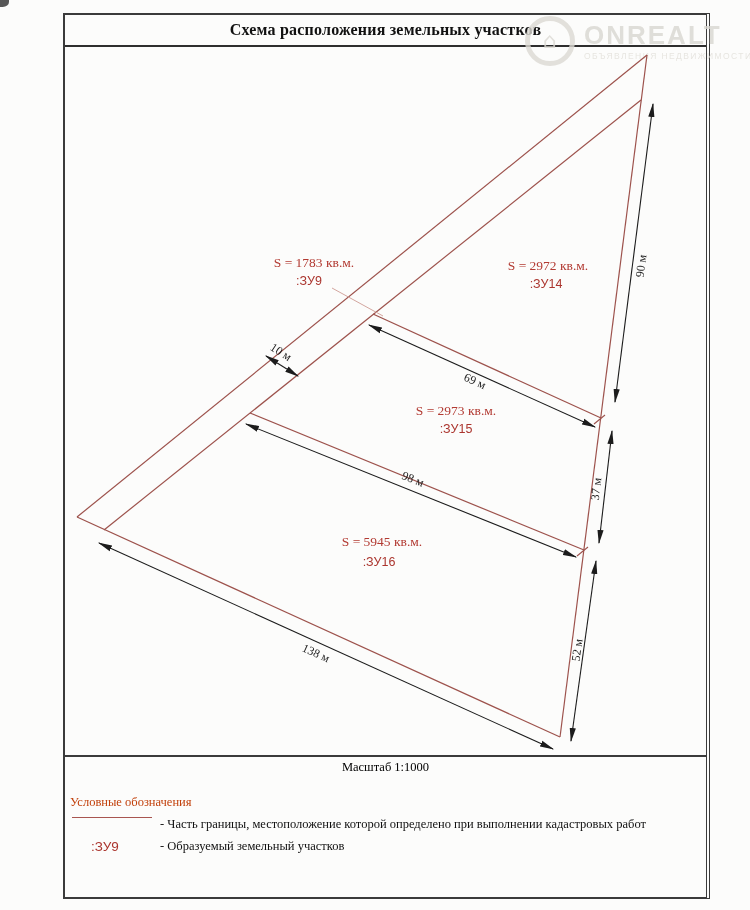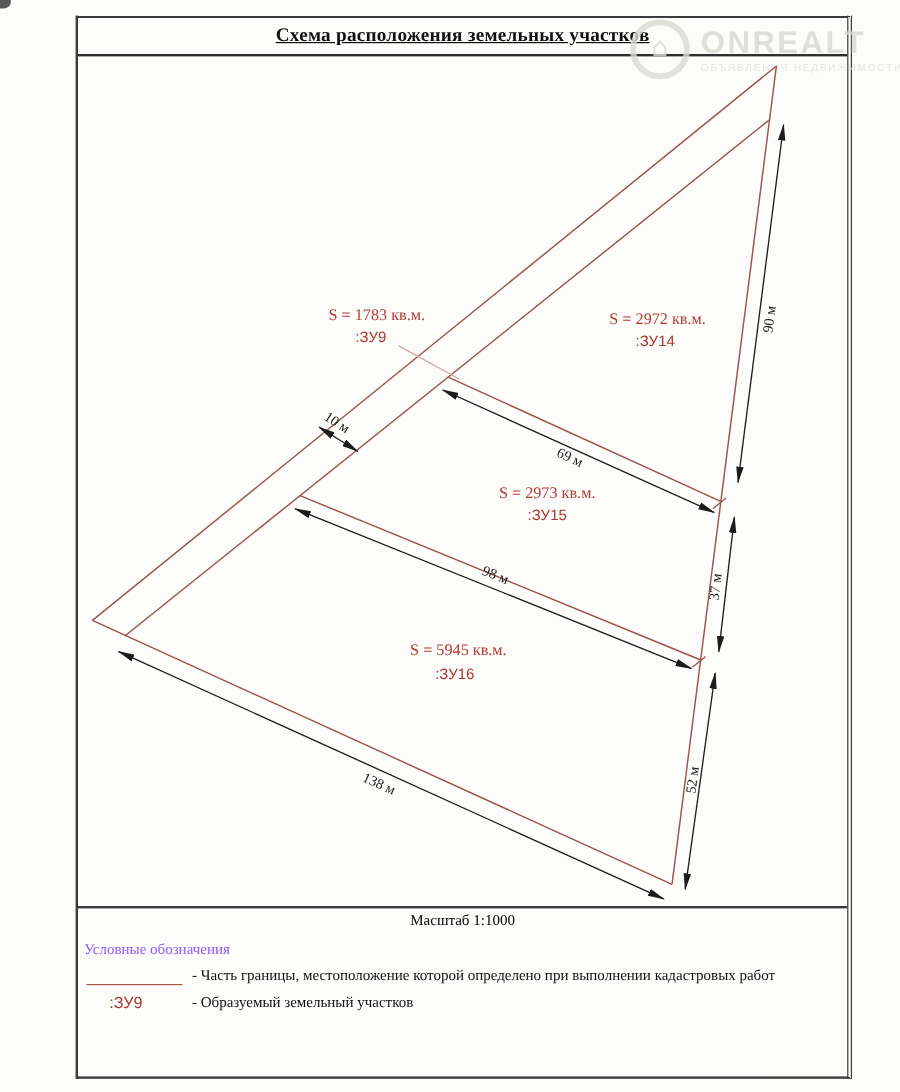--- a/index.html
+++ b/index.html
@@ -12,21 +12,21 @@
   .frame{
     position:absolute;left:63px;top:13px;width:641px;height:882px;
     border:2px solid #3b3b3b;border-right:4px double #3b3b3b;
     background:transparent;
   }
   .titlebar{
     position:absolute;left:0;top:0;width:100%;height:30px;
     border-bottom:2px solid #2e2e2e;
     display:flex;align-items:center;justify-content:center;
   }
-  .title-text{font-weight:bold;font-size:16px;color:#111;letter-spacing:.2px;text-decoration:underline;}
+  .title-text{font-weight:bold;font-size:16px;color:#111;letter-spacing:.2px;}
   
   .watermark{
     position:absolute;left:525px;top:16px;width:215px;
     display:flex;align-items:center;gap:9px;z-index:1;opacity:.8;
   }
   .wm-logo{
     flex:0 0 auto;width:40px;height:40px;border-radius:50%;
     border:5px solid #dcdad4;color:#dcdad4;
     display:flex;align-items:center;justify-content:center;
     font-size:22px;font-family:"DejaVu Sans",sans-serif;line-height:1;
@@ -48,22 +48,22 @@
   .dim-line{stroke:#1c1c1c;stroke-width:1.1;}
   .area-label{fill:#b23a32;font-size:13.5px;font-family:"Liberation Serif","DejaVu Serif",serif;}
   .zu-label{fill:#ab352e;font-size:12.5px;font-family:"Liberation Sans","DejaVu Sans",sans-serif;}
   .dim-label{fill:#1d1d1d;font-size:12px;font-family:"Liberation Serif","DejaVu Serif",serif;}
   
   .footer{
     position:absolute;left:0;top:740px;width:100%;
     border-top:2px solid #3b3b3b;z-index:3;
   }
   .scale-row{text-align:center;font-size:12.5px;color:#000000;padding-top:3px;}
-  .legend-heading{font-size:12.5px;color:#8b5cf6;padding-left:5px;margin-top:9px;}
-  .legend-row{display:flex;align-items:flex-end;margin-top:7px;font-size:12.5px;color:#111;}
+  .legend-heading{font-size:12.5px;color:#c2410c;padding-left:5px;margin-top:20px;}
+  .legend-row{display:flex;align-items:flex-start;margin-top:7px;font-size:12.5px;color:#111;}
   .legend-symbol{flex:0 0 95px;display:flex;align-items:center;}
   .legend-line-sample{display:inline-block;width:80px;height:0;border-top:1.5px solid #a85550;margin-left:7px;}
   .legend-zu{font-family:"Liberation Sans","DejaVu Sans",sans-serif;color:#ab352e;font-size:13.5px;padding-left:26px;}
   .legend-text{font-size:12.5px;color:#111;}
 </style>
 </head>
 <body>
 
 <div class="corner-artifact"></div>
 

